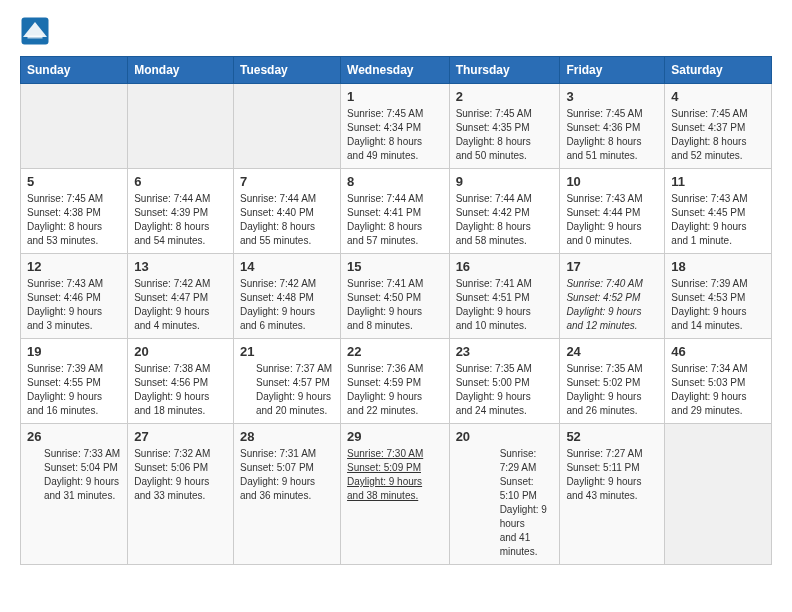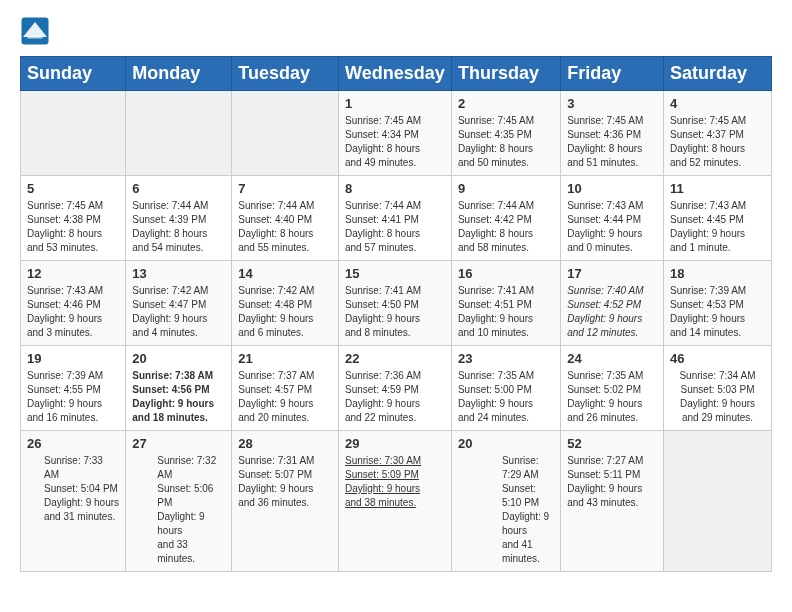--- a/index.html
+++ b/index.html
@@ -51,21 +51,21 @@
       color: #333;
     }
     .calendar {
       width: 100%;
       border-collapse: collapse;
       border: 1px solid #ccc;
     }
     .calendar thead tr th {
       background-color: #2a6db5;
       color: #fff;
-      font-size: 18px;
+      font-size: 12px;
       font-weight: bold;
       padding: 6px 6px;
       text-align: left;
       border: 1px solid #1a5a9a;
     }
     .calendar tbody tr td {
       vertical-align: top;
       padding: 5px 6px;
       border: 1px solid #ccc;
       font-size: 10.5px;
@@ -265,28 +265,28 @@
         <tr>
           <td>
             <div class="day-num">19</div>
             <div class="day-info" style="white-space: pre-line;">Sunrise: 7:39 AM
 Sunset: 4:55 PM
 Daylight: 9 hours
 and 16 minutes.</div>
           </td>
           <td>
             <div class="day-num">20</div>
-            <div class="day-info" style="white-space: pre-line; font-weight: bold;">Sunrise: 7:38 AM
+            <div class="day-info" style="white-space: pre-line;">Sunrise: 7:38 AM
 Sunset: 4:56 PM
 Daylight: 9 hours
 and 18 minutes.</div>
           </td>
           <td>
             <div class="day-num">21</div>
-            <div class="day-info" style="white-space: pre-line;">Sunrise: 7:37 AM
+            <div class="day-info" style="white-space: pre-line; margin-left: 16px;">Sunrise: 7:37 AM
 Sunset: 4:57 PM
 Daylight: 9 hours
 and 20 minutes.</div>
           </td>
           <td>
             <div class="day-num">22</div>
             <div class="day-info" style="white-space: pre-line;">Sunrise: 7:36 AM
 Sunset: 4:59 PM
 Daylight: 9 hours
 and 22 minutes.</div>
@@ -300,37 +300,37 @@
           </td>
           <td>
             <div class="day-num">24</div>
             <div class="day-info" style="white-space: pre-line;">Sunrise: 7:35 AM
 Sunset: 5:02 PM
 Daylight: 9 hours
 and 26 minutes.</div>
           </td>
           <td>
             <div class="day-num">46</div>
-            <div class="day-info" style="white-space: pre-line; text-align: center;">Sunrise: 7:34 AM
+            <div class="day-info" style="white-space: pre-line;">Sunrise: 7:34 AM
 Sunset: 5:03 PM
 Daylight: 9 hours
 and 29 minutes.</div>
           </td>
         </tr>
         <tr>
           <td>
             <div class="day-num">26</div>
             <div class="day-info" style="white-space: pre-line; margin-left: 17px;">Sunrise: 7:33 AM
 Sunset: 5:04 PM
 Daylight: 9 hours
 and 31 minutes.</div>
           </td>
           <td>
             <div class="day-num">27</div>
-            <div class="day-info" style="white-space: pre-line; margin-left: 25px;">Sunrise: 7:32 AM
+            <div class="day-info" style="white-space: pre-line;">Sunrise: 7:32 AM
 Sunset: 5:06 PM
 Daylight: 9 hours
 and 33 minutes.</div>
           </td>
           <td>
             <div class="day-num">28</div>
             <div class="day-info" style="white-space: pre-line;">Sunrise: 7:31 AM
 Sunset: 5:07 PM
 Daylight: 9 hours
 and 36 minutes.</div>

